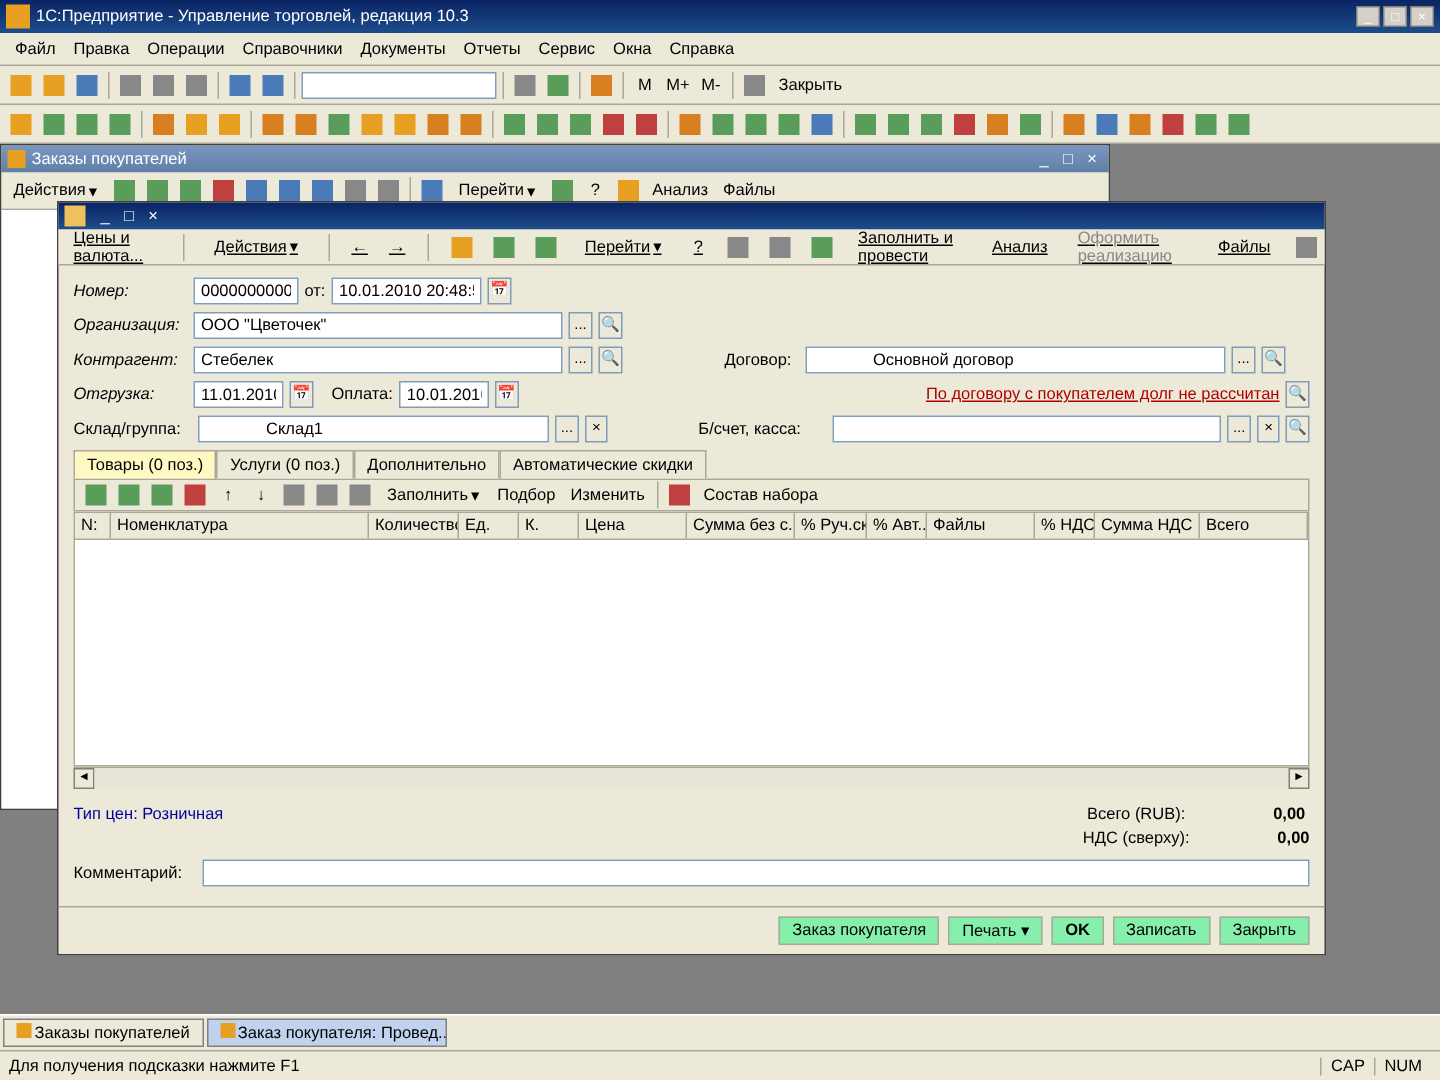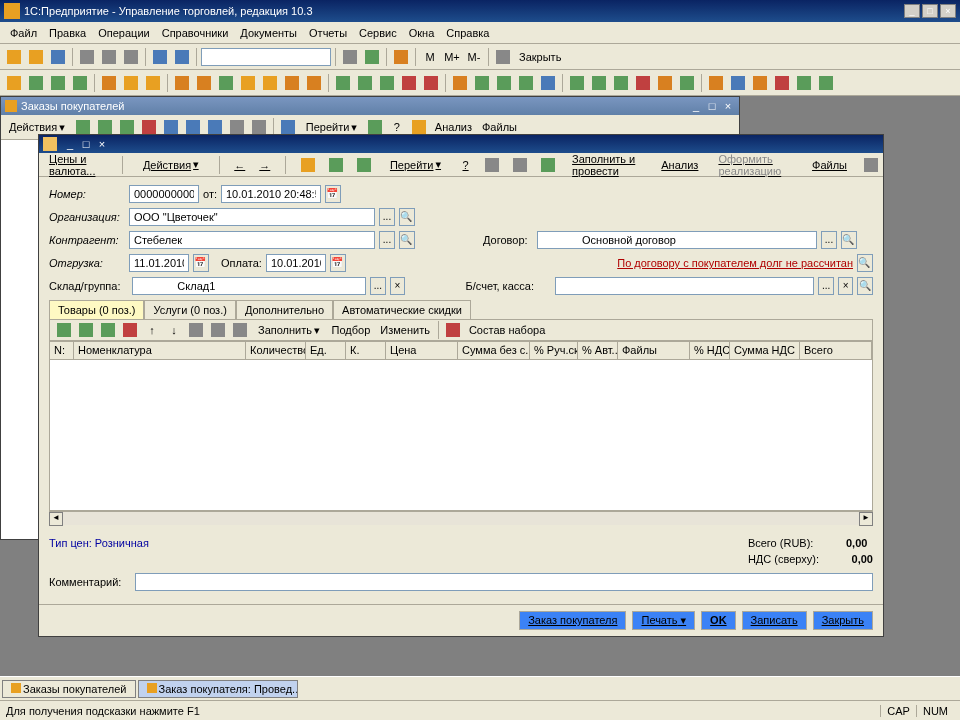--- a/index.html
+++ b/index.html
@@ -54,25 +54,25 @@
     .grid-header { display: flex; background: #ece9d8; border-bottom: 1px solid #aca899; height: 18px; }
     .grid-col { border-right: 1px solid #aca899; padding: 2px 4px; overflow: hidden; white-space: nowrap; }
     .grid-body { height: 150px; background: white; }
     .grid-scroll { height: 14px; display: flex; background: #ece9d8; border-top: 1px solid #aca899; }
     .scroll-arrow { width: 14px; height: 14px; background: #ece9d8; border: 1px solid #808080; cursor: pointer; text-align: center; font-size: 8px; }
     .scroll-track { flex: 1; background: #e8e4d8; }
     
     .totals { display: flex; justify-content: space-between; padding: 4px 10px; }
     .price-type { color: #0000a0; }
     .totals-right { text-align: right; }
-    .total-row { display: flex; gap: 4px; justify-content: flex-start; margin-bottom: 4px; }
+    .total-row { display: flex; gap: 30px; justify-content: center; margin-bottom: 4px; }
     .total-val { font-weight: bold; width: 50px; text-align: right; }
     
     .bottom-buttons { border-top: 1px solid #aca899; padding: 6px 10px; display: flex; justify-content: flex-end; gap: 6px; }
-    .btn { padding: 2px 8px; background: #3b82f6; border: 1px solid #aca899; cursor: pointer; text-decoration: underline; }
+    .btn { padding: 2px 8px; background: #86efac; border: 1px solid #aca899; cursor: pointer; }
     .btn.bold { font-weight: bold; }
     
     .taskbar { position: absolute; bottom: 20px; left: 0; right: 0; height: 24px; background: #ece9d8; border-top: 1px solid #fff; display: flex; align-items: center; padding: 2px; gap: 2px; }
     .task-item { padding: 2px 8px; background: #ece9d8; border: 1px solid #808080; cursor: pointer; max-width: 160px; overflow: hidden; white-space: nowrap; }
     .task-item.active { background: #c1d2ee; }
     
     .statusbar { position: absolute; bottom: 0; left: 0; right: 0; height: 20px; background: #ece9d8; border-top: 1px solid #aca899; display: flex; align-items: center; padding: 0 6px; }
     .status-text { flex: 1; }
     .status-cap { border-left: 1px solid #aca899; padding: 0 6px; }
     

